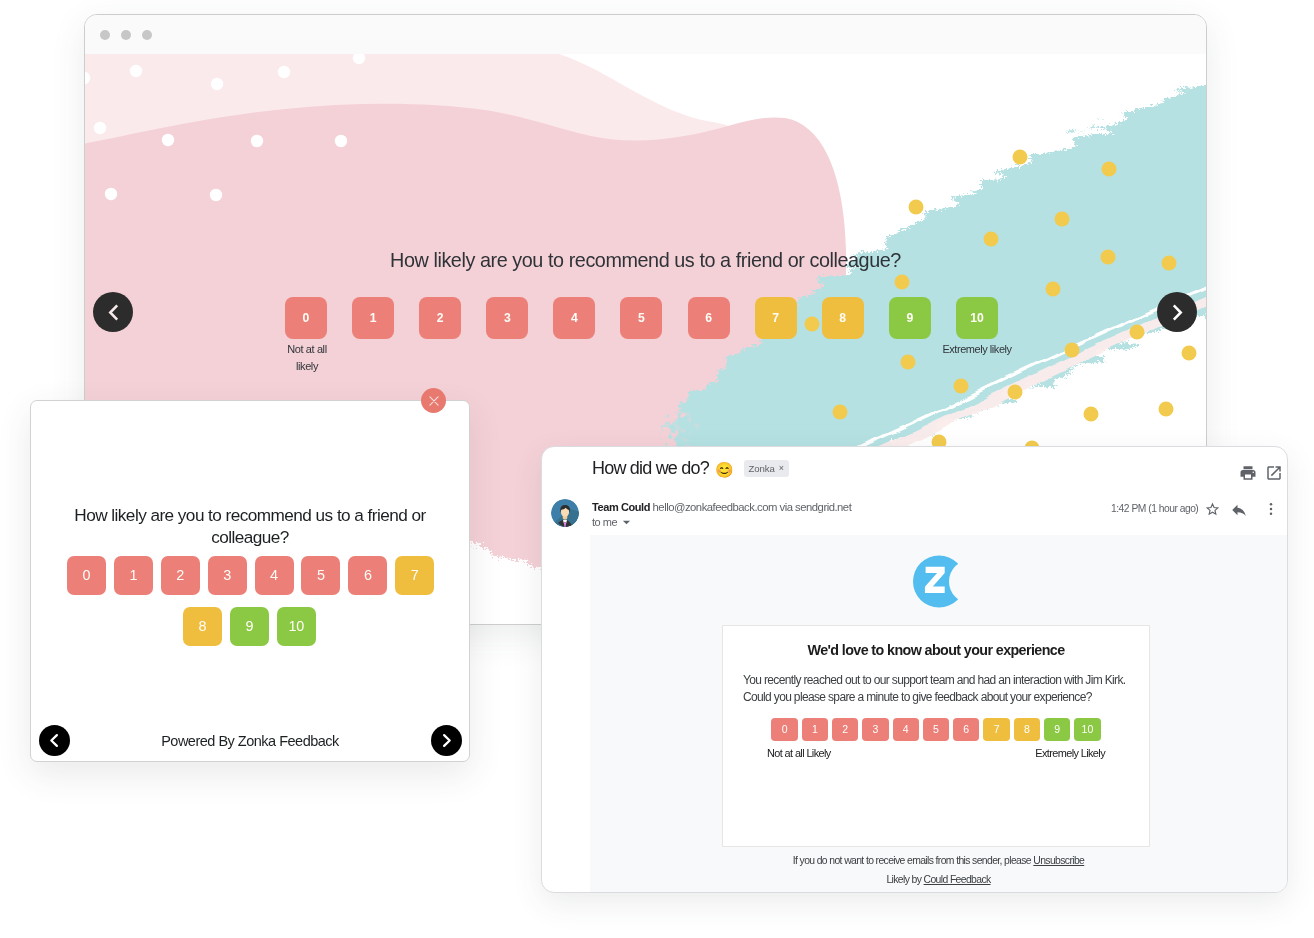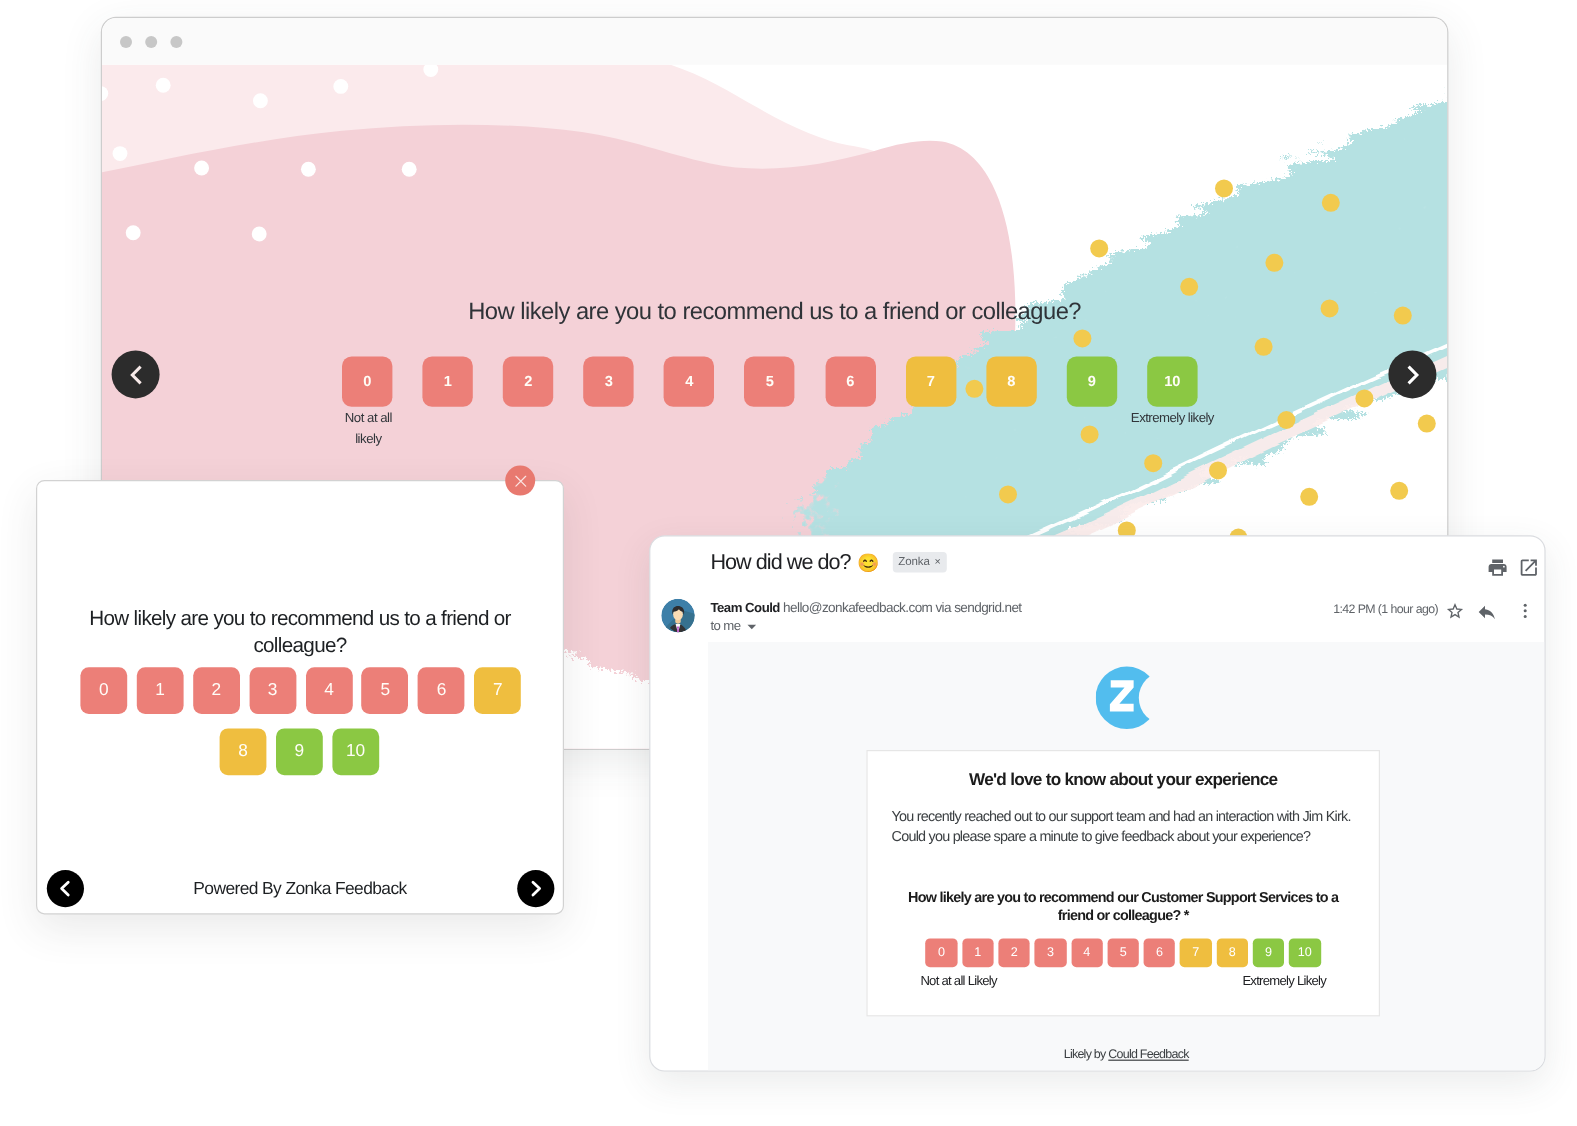--- a/index.html
+++ b/index.html
@@ -309,35 +309,35 @@
                 <circle cx="58" cy="27.5" r="22" fill="#000"></circle>
               </mask>
             </defs>
         <circle cx="26" cy="27.5" r="26" fill="#52bdee" mask="url(#zmask)"></circle>
         <path d="M12.6 12.8h19.1v6.1L19.8 32.5h11.9v6.4H11.9v-6.1L24.1 19H12.6z" fill="#ffffff"></path>
       </svg>
     </div>
     <div class="gm-card">
       <div class="gm-h1">We'd love to know about your experience</div>
       <div class="gm-p">You recently reached out to our support team and had an interaction with Jim Kirk. Could you please spare a minute to give feedback about your experience?</div>
-      <div class="gm-h2">How likely are you to recommend our Customer Support Services to a friend or colleague? *</div>
       <div class="gm-scale" id="grow">
             <div class="gbox" style="background: rgb(236, 127, 120);">0</div>
             <div class="gbox" style="background: rgb(236, 127, 120);">1</div>
             <div class="gbox" style="background: rgb(236, 127, 120);">2</div>
             <div class="gbox" style="background: rgb(236, 127, 120);">3</div>
             <div class="gbox" style="background: rgb(236, 127, 120);">4</div>
             <div class="gbox" style="background: rgb(236, 127, 120);">5</div>
             <div class="gbox" style="background: rgb(236, 127, 120);">6</div>
             <div class="gbox" style="background: rgb(239, 190, 63);">7</div>
             <div class="gbox" style="background: rgb(239, 190, 63);">8</div>
             <div class="gbox" style="background: rgb(139, 200, 67);">9</div>
             <div class="gbox" style="background: rgb(139, 200, 67);">10</div>
           </div>
       <div class="gm-lbls">
         <span>Not at all Likely</span>
         <span>Extremely Likely</span>
       </div>
     </div>
+    <div class="gm-unsub"><span>If you do not want to receive emails from this sender, please</span> <span class="gm-link">Unsubscribe</span></div>
     <div class="gm-powered"><span>Likely by</span> <span class="gm-link">Could Feedback</span></div>
   </div>
 </div>
 </div>
 
 </body></html>

